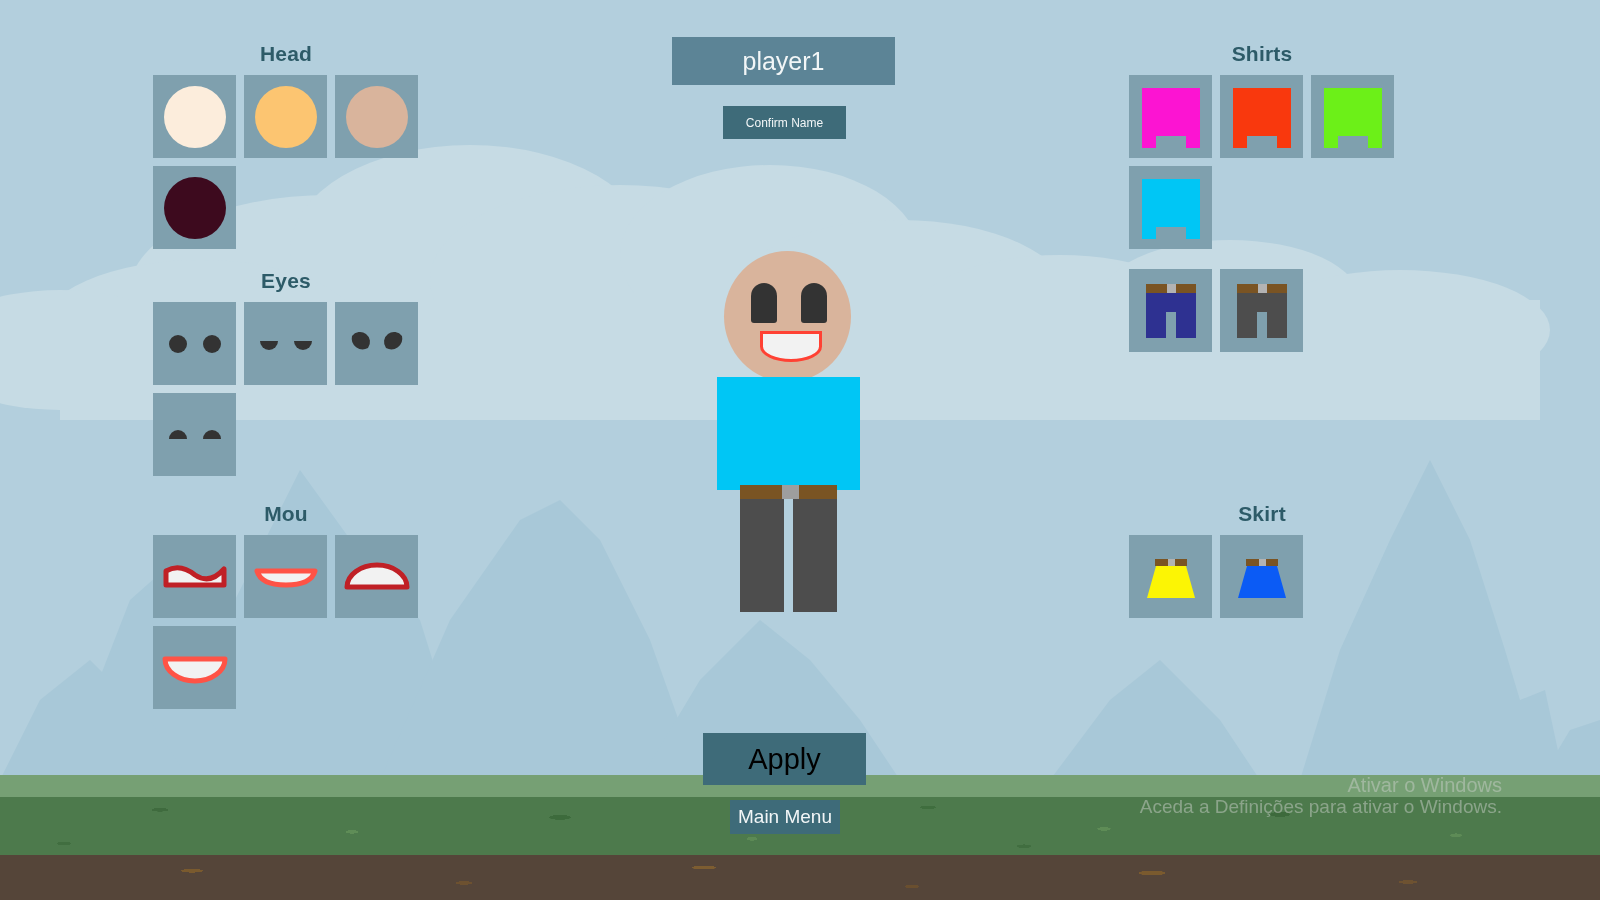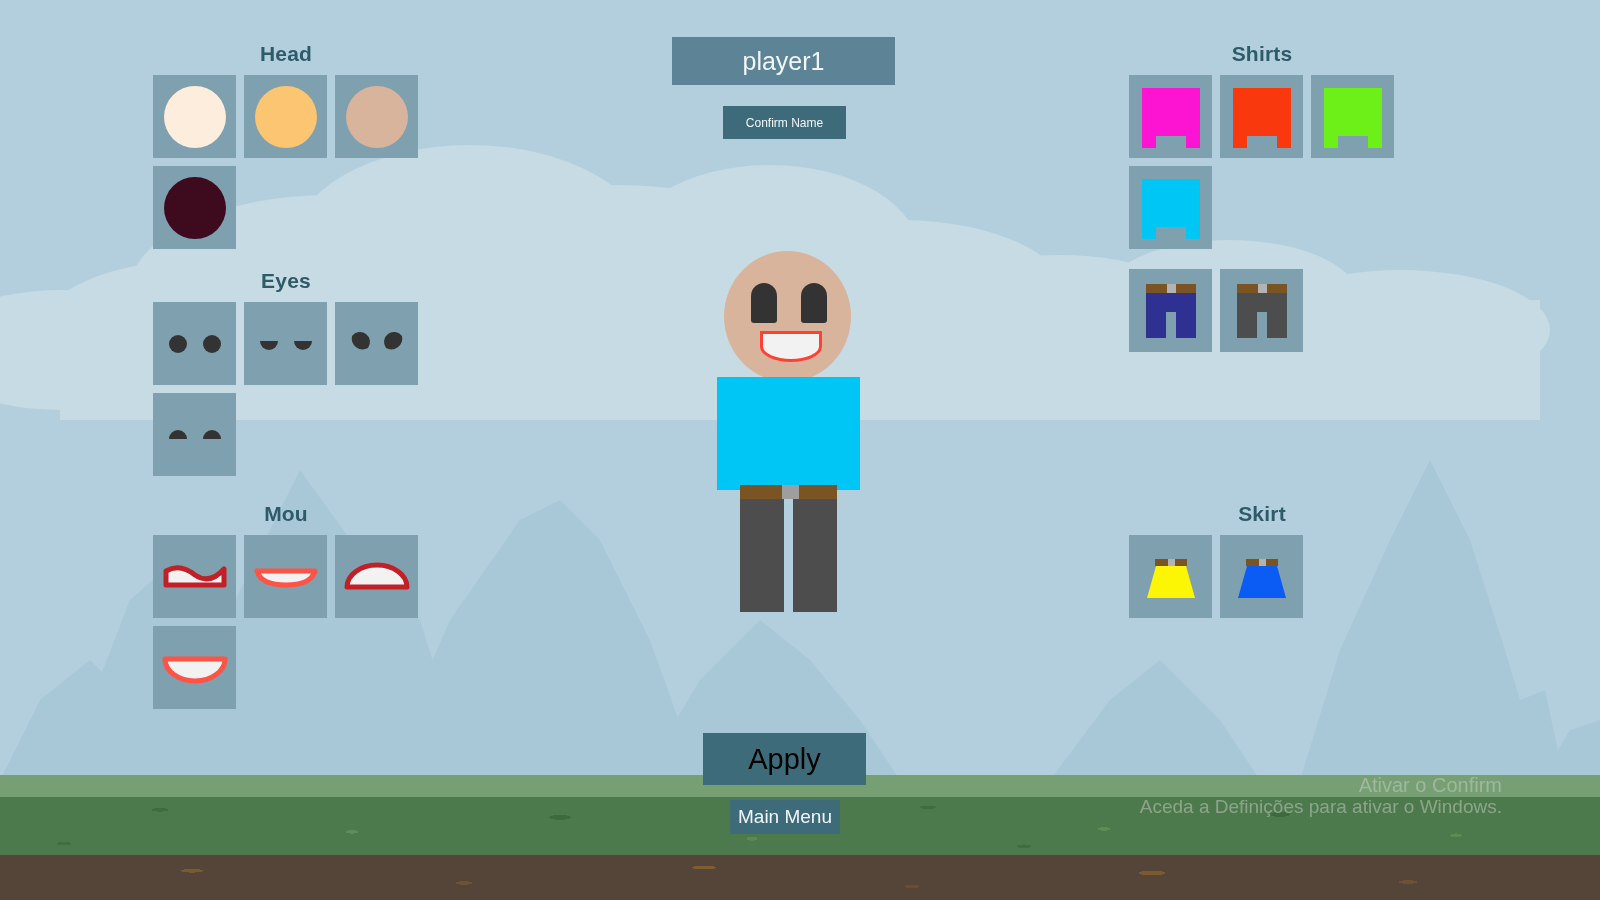--- a/index.html
+++ b/index.html
@@ -364,17 +364,17 @@
           <path d="M16,20 H46 L55,52 H7 Z" fill="#0b5bf5"></path>
         </svg>
       </div>
     </div>
   </div>
 
   <button class="apply-btn">Apply</button>
   <button class="mainmenu-btn">Main Menu</button>
 
   <div id="watermark">
-    <div class="wm-title">Ativar o Confirm</div>
+    <div class="wm-title">Ativar o Windows</div>
     <div class="wm-sub">Aceda a Definições para ativar o Windows.</div>
   </div>
 
 </div>
 
 </body></html>

